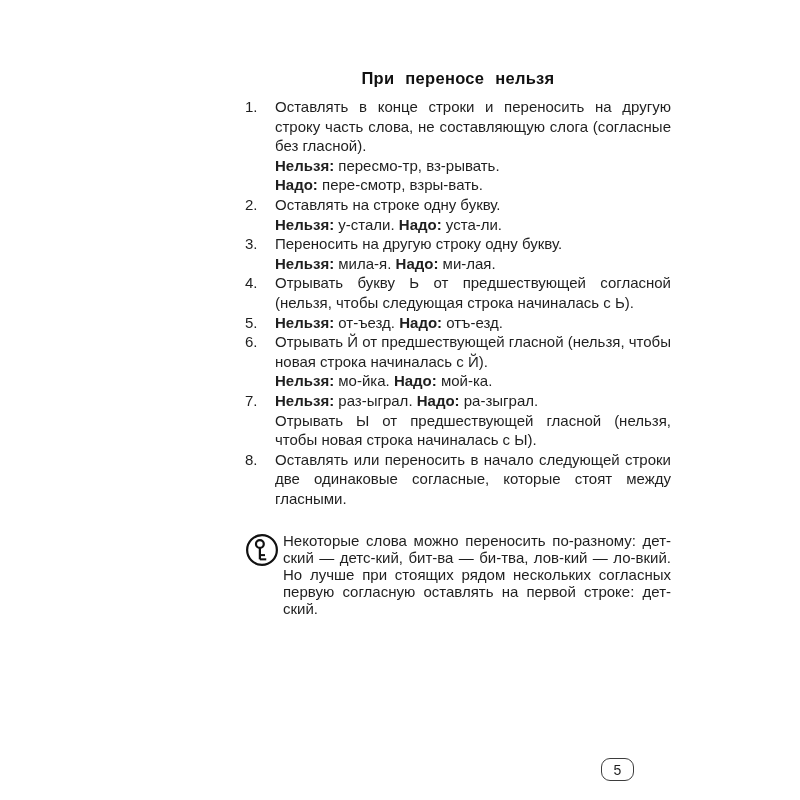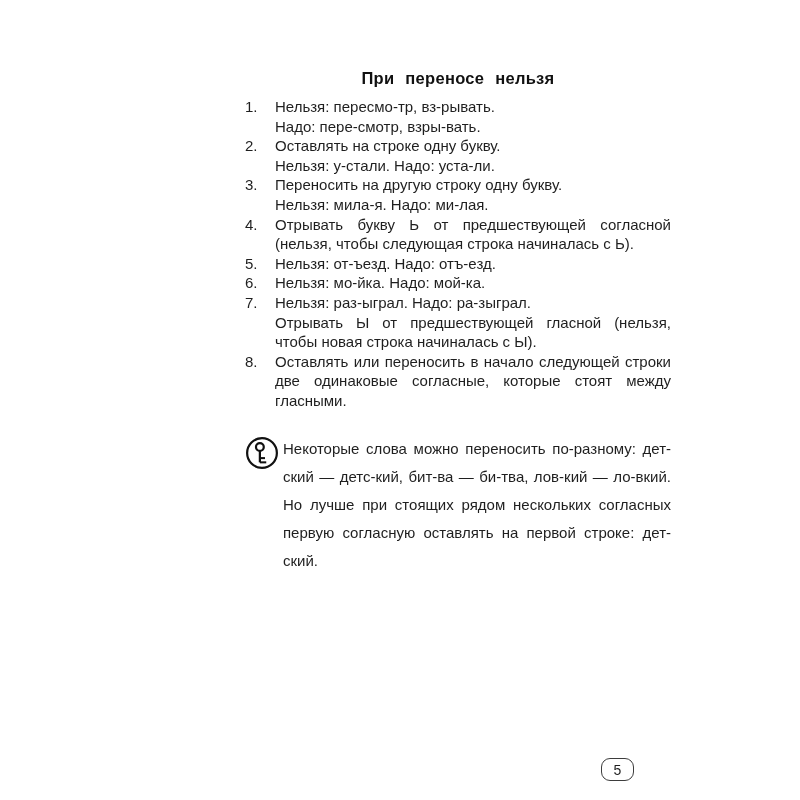--- a/index.html
+++ b/index.html
@@ -43,21 +43,21 @@
   .rule-body {
     flex: 1;
   }
   .rule-line {
     text-align: justify;
   }
   .note {
     display: flex;
     margin-top: 24px;
     font-size: 15px;
-    line-height: 28px;
+    line-height: 17px;
   }
   .note-icon {
     width: 38px;
     flex-shrink: 0;
     padding-top: 1px;
   }
   .note-text {
     flex: 1;
     text-align: justify;
   }
@@ -68,33 +68,34 @@
     width: 31px;
     height: 21px;
     border: 1.4px solid #3d3d3d;
     border-radius: 9px;
     display: flex;
     align-items: center;
     justify-content: center;
     font-size: 14px;
     color: #1f1f1f;
   }
-  b { font-weight: 400; }
+  b { font-weight: 700; }
 </style>
 </head>
 <body>
 
 <div class="content">
 
   <div class="title">При переносе нельзя</div>
 
   <div id="rules-list">
       <div class="rule">
         <div class="rule-number">1.</div>
         <div class="rule-body">
+          <div class="rule-line"><span>Оставлять в конце строки и переносить на другую строку часть слова, не составляющую слога (согласные без гласной).</span></div>
           <div class="rule-line"><b>Нельзя: </b><span>пересмо-тр, вз-рывать.</span></div>
           <div class="rule-line"><b>Надо: </b><span>пере-смотр, взры-вать.</span></div>
         </div>
       </div>
       <div class="rule">
         <div class="rule-number">2.</div>
         <div class="rule-body">
           <div class="rule-line"><span>Оставлять на строке одну букву.</span></div>
           <div class="rule-line"><b>Нельзя: </b><span>у-стали. </span><b>Надо: </b><span>уста-ли.</span></div>
         </div>
@@ -114,20 +115,21 @@
       </div>
       <div class="rule">
         <div class="rule-number">5.</div>
         <div class="rule-body">
           <div class="rule-line"><b>Нельзя: </b><span>от-ъезд. </span><b>Надо: </b><span>отъ-езд.</span></div>
         </div>
       </div>
       <div class="rule">
         <div class="rule-number">6.</div>
         <div class="rule-body">
+          <div class="rule-line"><span>Отрывать Й от предшествующей гласной (нельзя, чтобы новая строка начиналась с Й).</span></div>
           <div class="rule-line"><b>Нельзя: </b><span>мо-йка. </span><b>Надо: </b><span>мой-ка.</span></div>
         </div>
       </div>
       <div class="rule">
         <div class="rule-number">7.</div>
         <div class="rule-body">
           <div class="rule-line"><b>Нельзя: </b><span>раз-ыграл. </span><b>Надо: </b><span>ра-зыграл.</span></div>
           <div class="rule-line"><span>Отрывать Ы от предшествующей гласной (нельзя, чтобы новая строка начиналась с Ы).</span></div>
         </div>
       </div>

